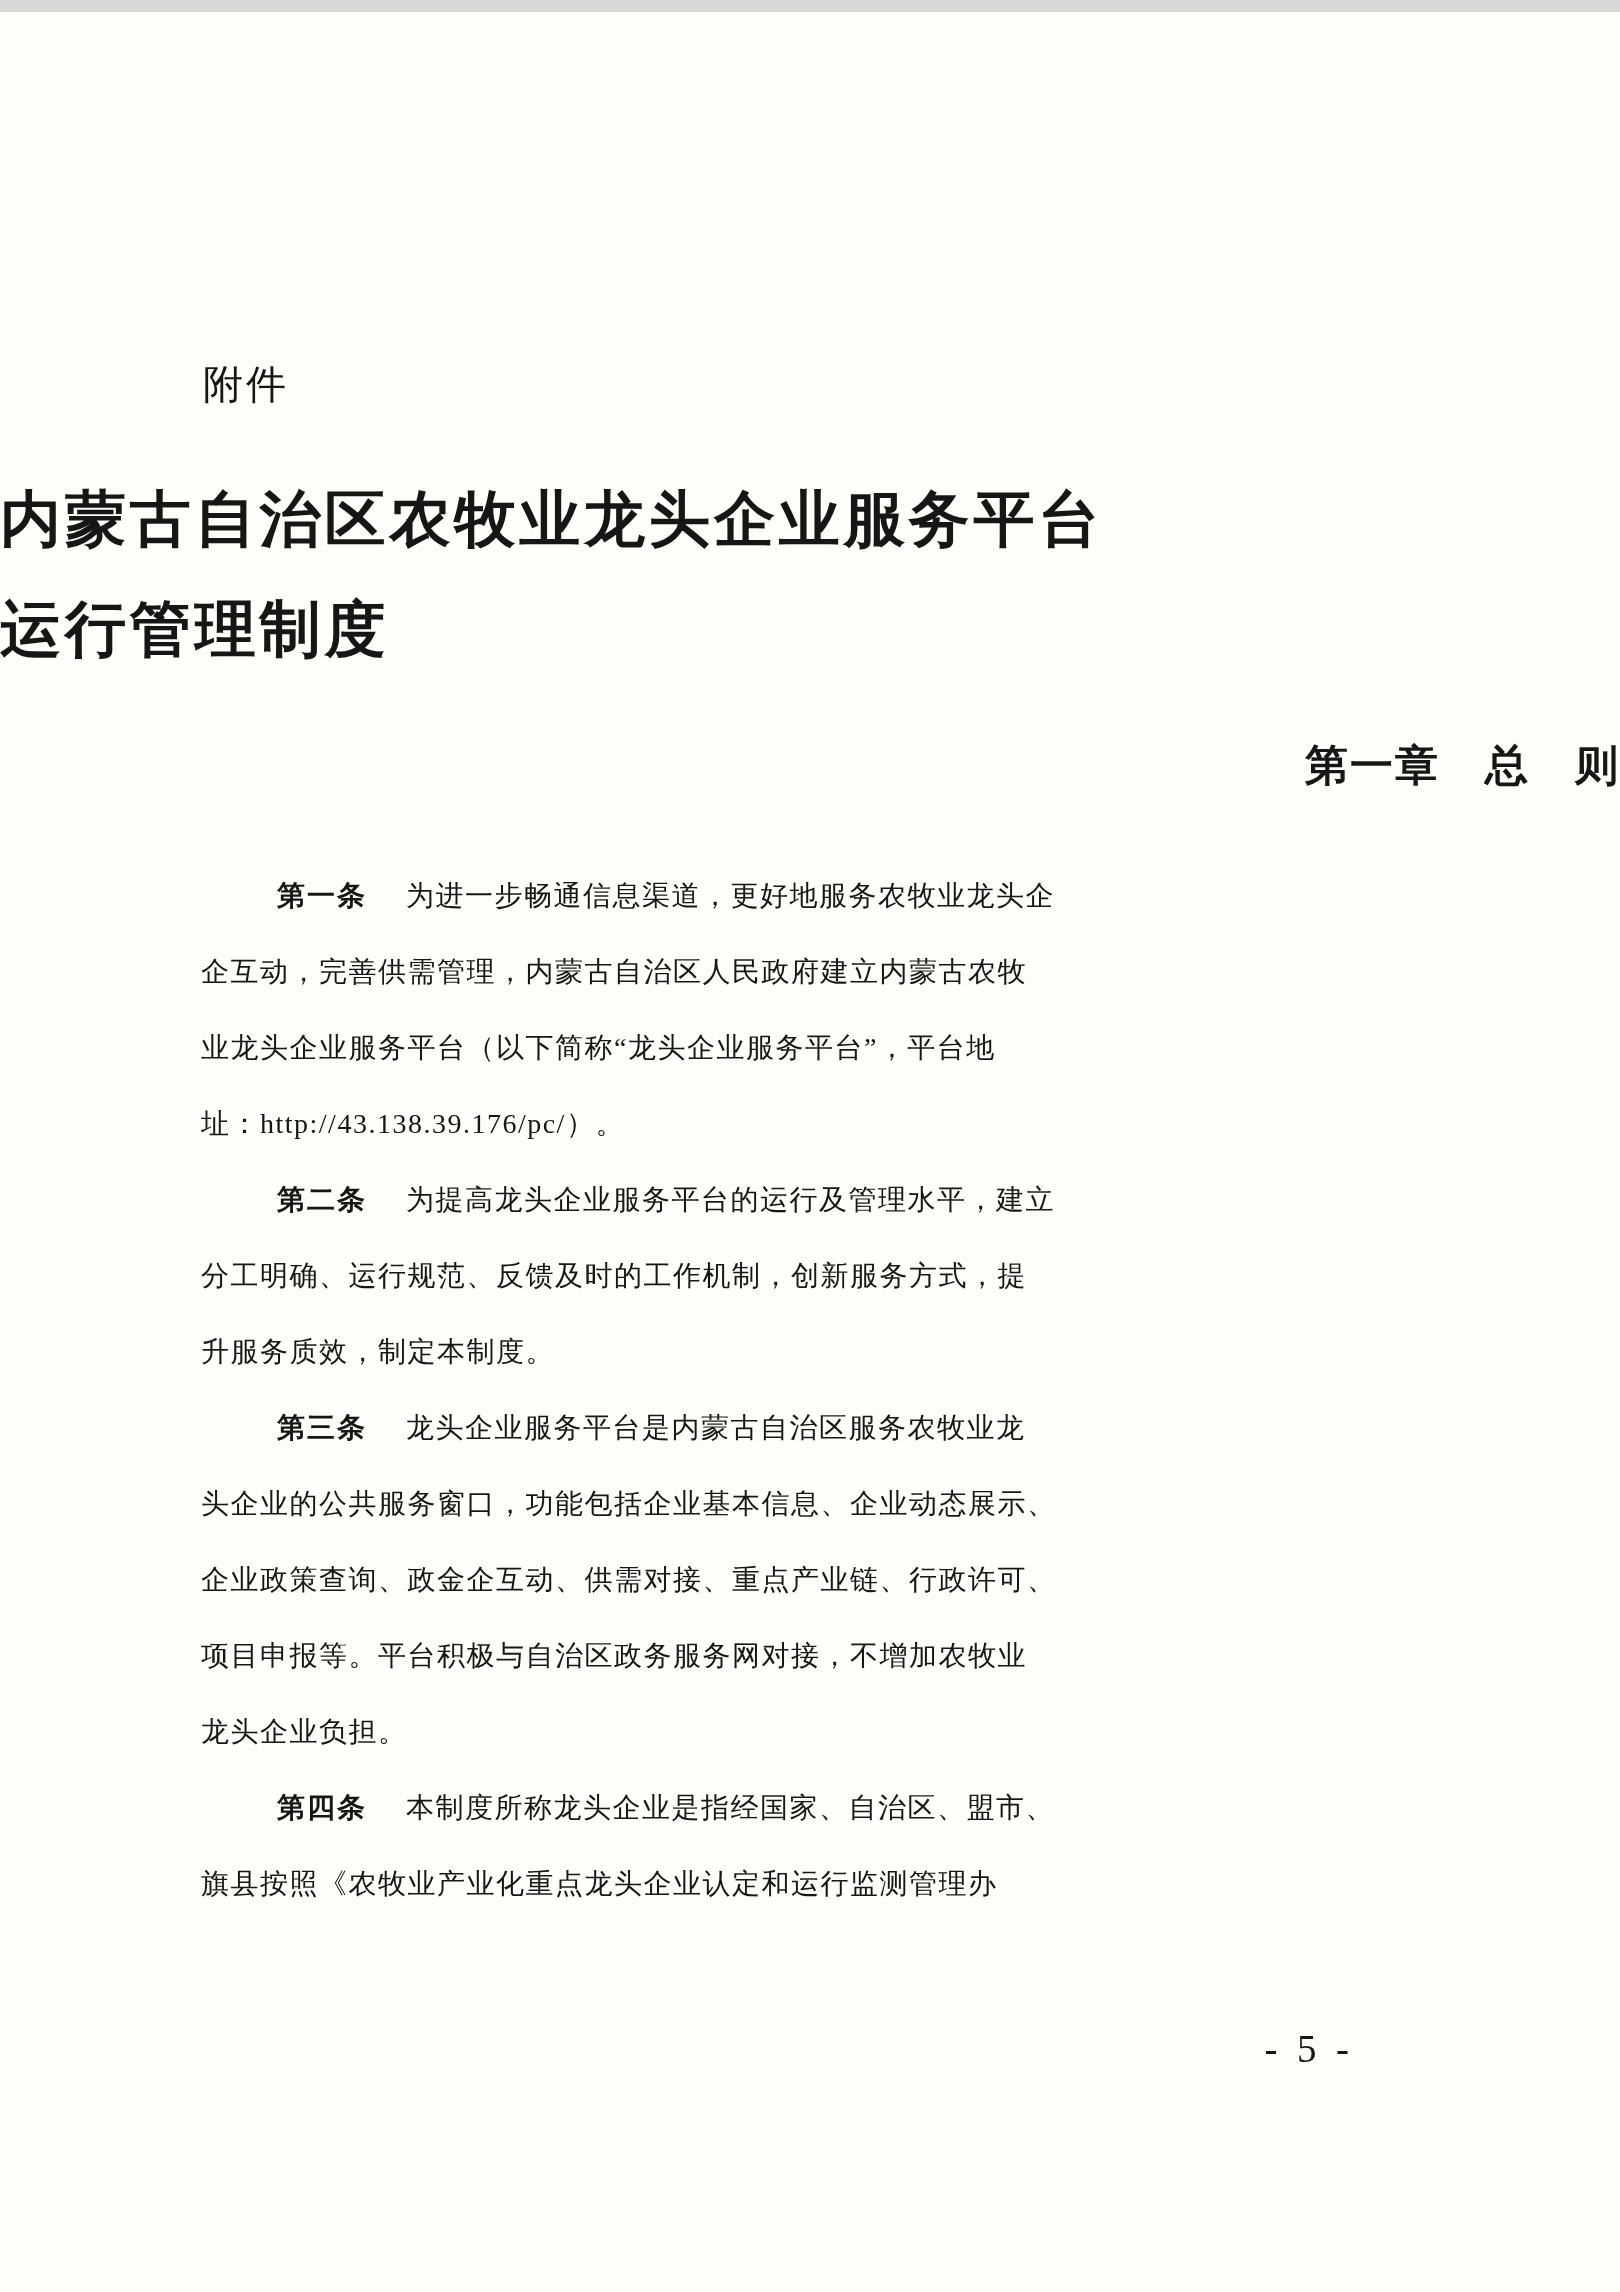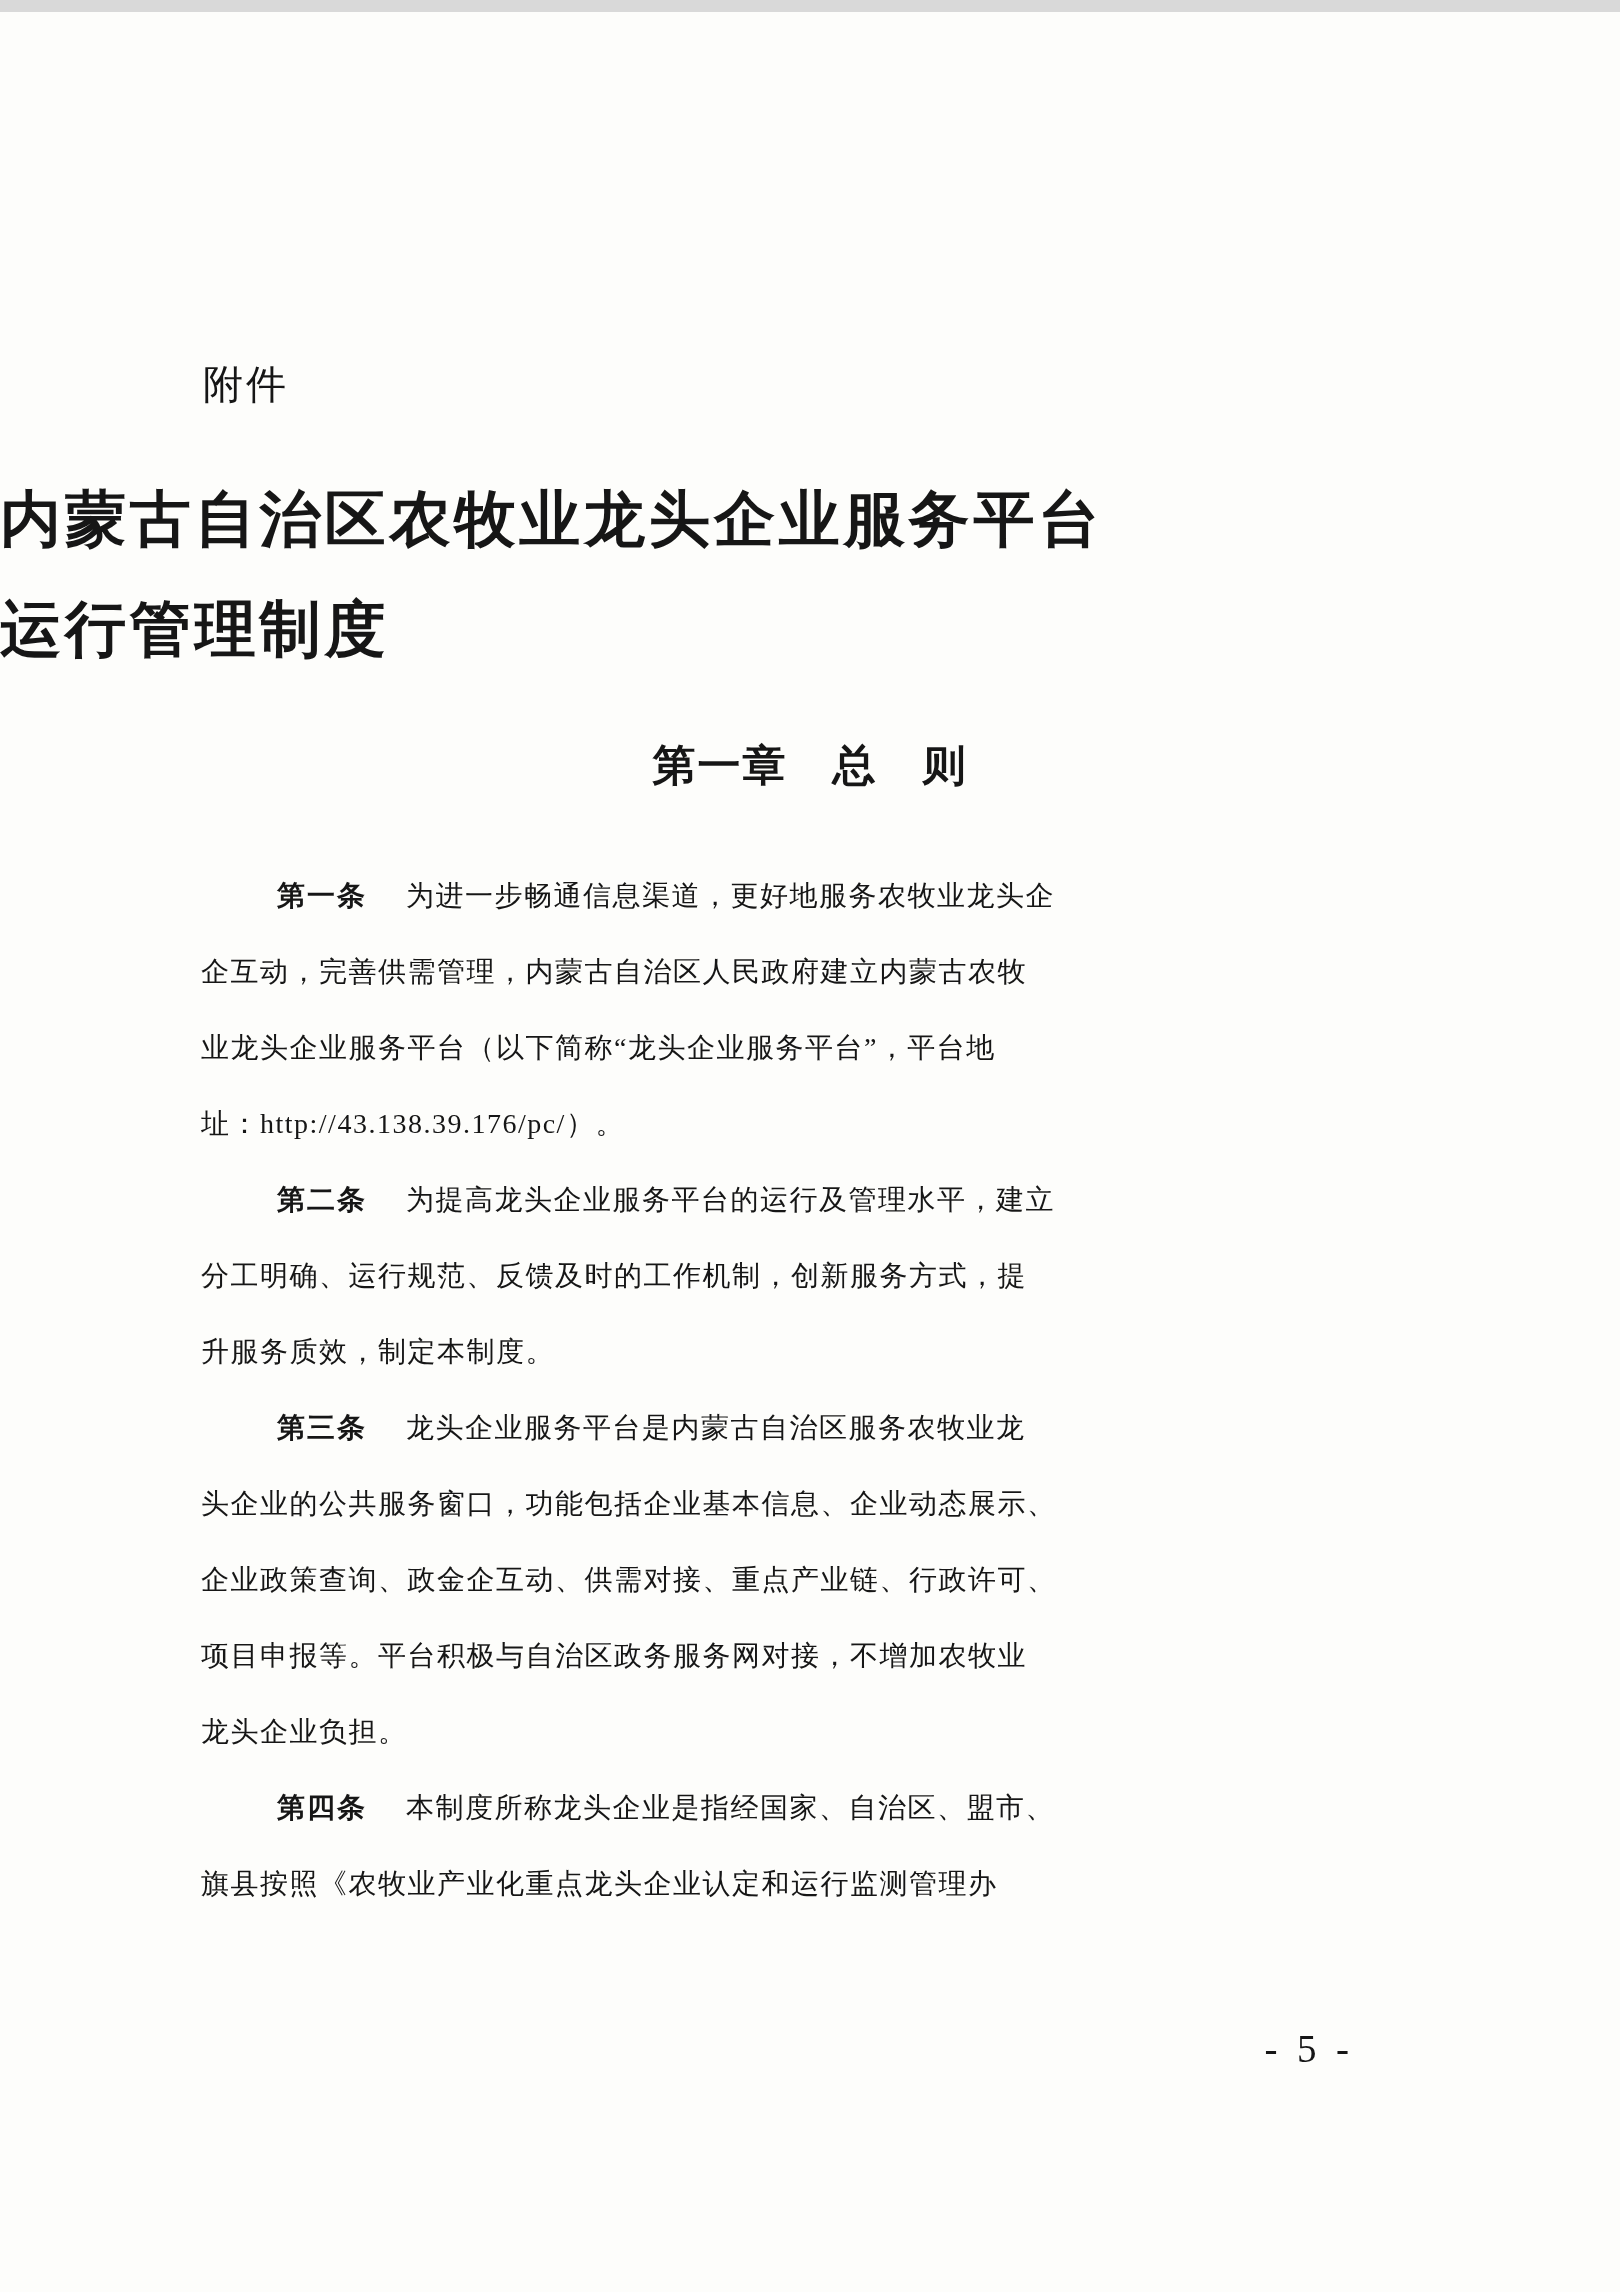--- a/index.html
+++ b/index.html
@@ -21,21 +21,21 @@
   }
   .doc-title{
     margin:59px 0 0 0;
     text-align:left;
     font-size:61px;font-weight:bold;
     line-height:110px;letter-spacing:3.9px;
   }
   .title-line{display:block;}
   .chapter{
     margin-top:57px;
-    text-align:center;
+    text-align:right;
     font-family:"Liberation Sans",sans-serif;
     font-weight:600;
     font-size:43px;line-height:47px;letter-spacing:2px;
   }
   .body-text{
     margin:69px 259px 0 201px;
     font-size:28px;
     letter-spacing:1.5px;
     text-align:justify;
   }

